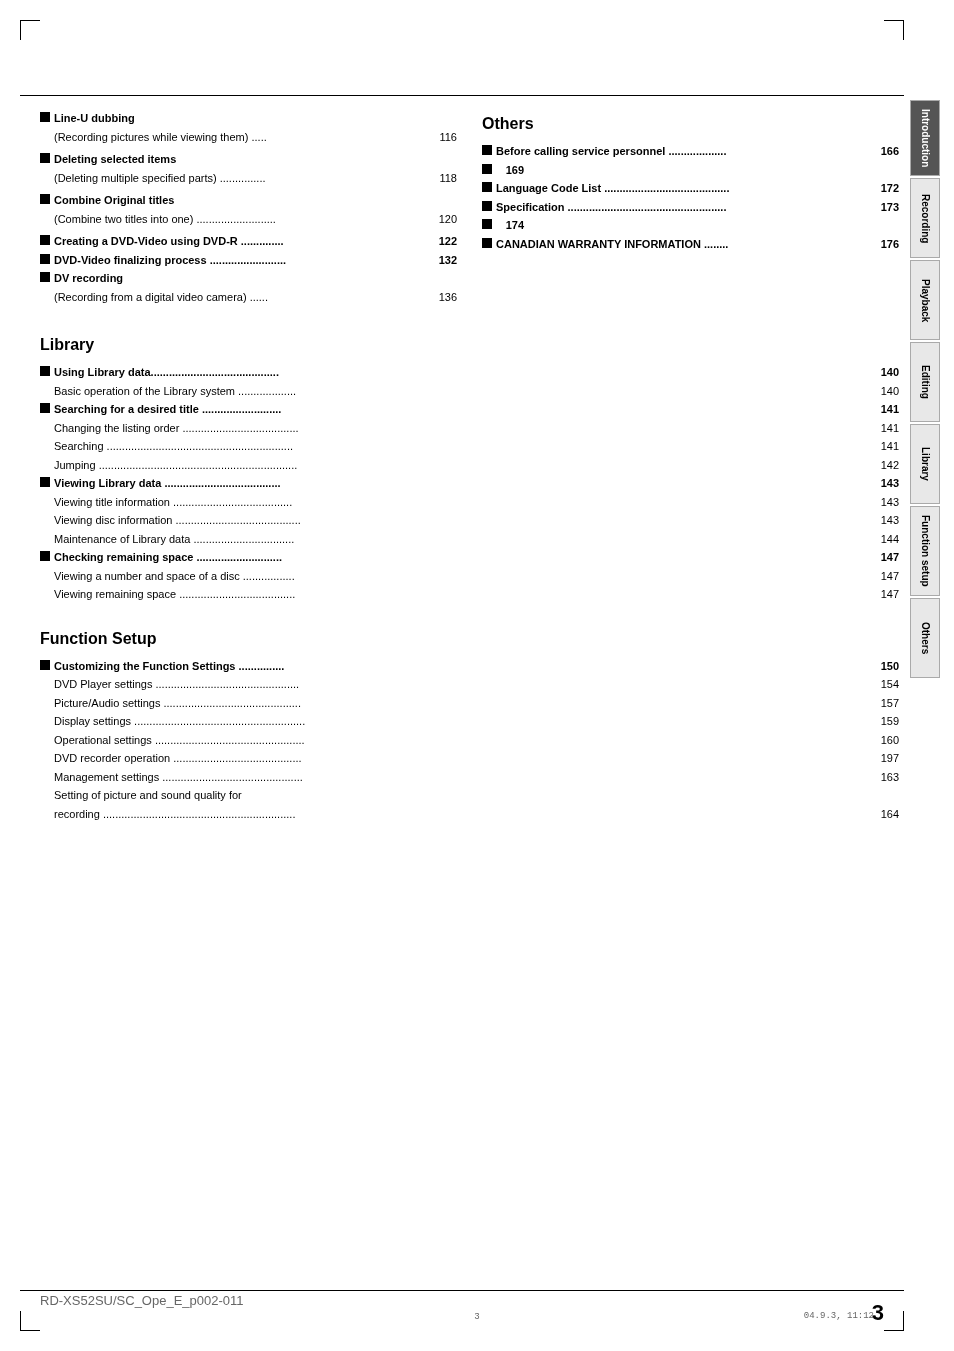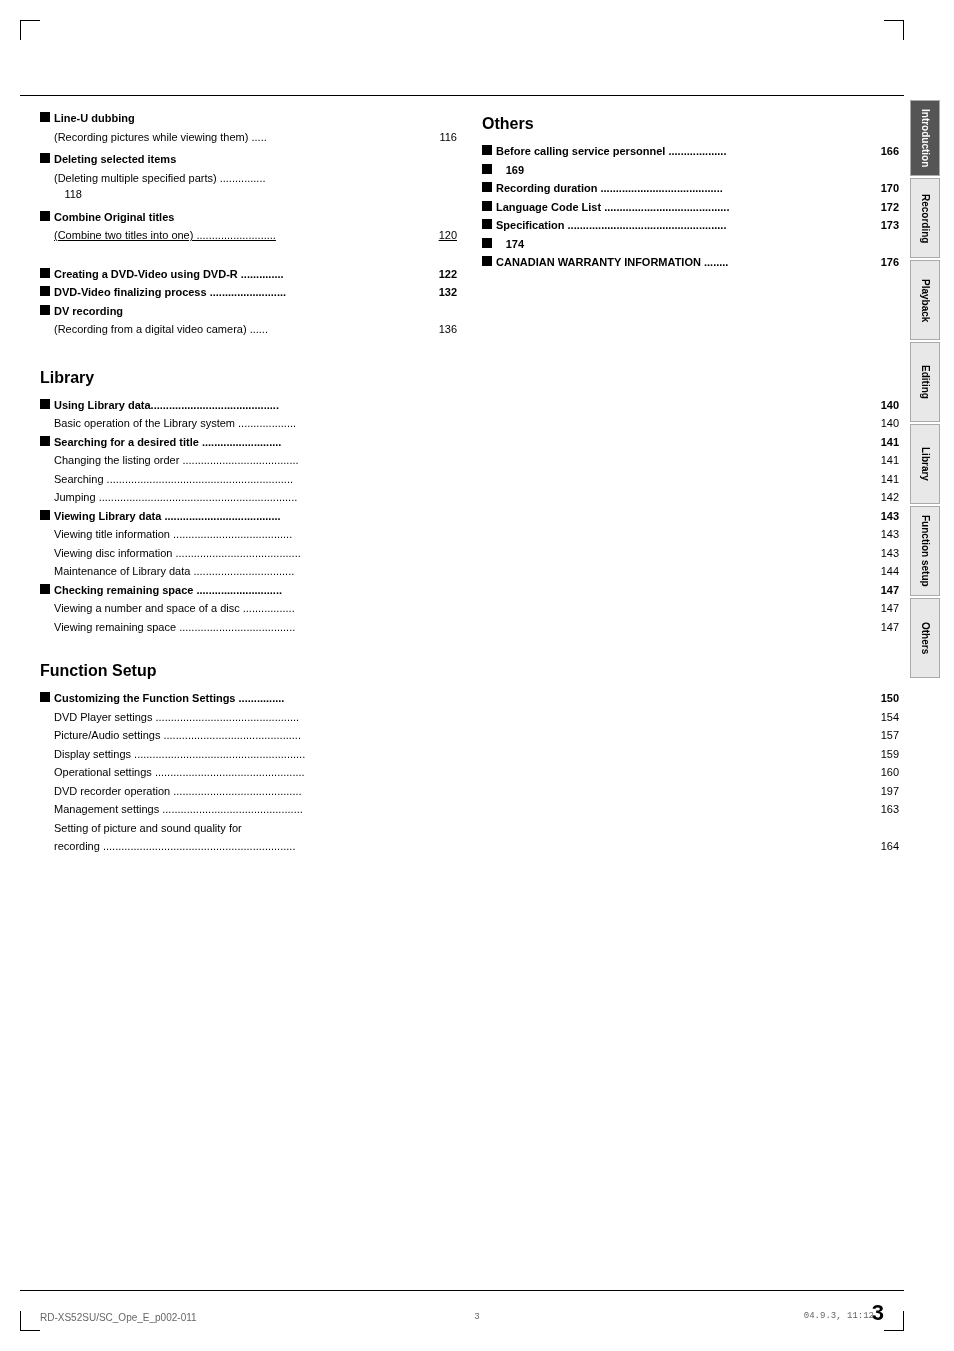--- a/index.html
+++ b/index.html
@@ -113,23 +113,23 @@
       position: absolute;
       bottom: 25px;
       right: 70px;
       font-size: 22px;
       font-weight: bold;
     }
 
     
     .footer-left {
       position: absolute;
-      bottom: 28px;
+      bottom: 43px;
       left: 40px;
-      font-size: 10px;
+      font-size: 13px;
       color: #666;
     }
 
     .footer-center {
       position: absolute;
       bottom: 30px;
       left: 50%;
       transform: translateX(-50%);
       font-size: 9px;
       color: #666;
@@ -237,30 +237,30 @@
       </div>
       <div class="sub-row" style="margin-left:14px; margin-bottom:6px;">
         <span class="entry-text">(Recording pictures while viewing them) .....</span>
         <span class="page-num-normal">116</span>
       </div>
 
       <div class="toc-row">
         <span class="bullet-sq"></span>
         <span class="entry-text-bold">Deleting selected items</span>
       </div>
-      <div class="sub-row" style="margin-left:14px; margin-bottom:6px;flex-direction:column;">
+      <div class="sub-row" style="margin-left:14px; margin-bottom:6px;">
         <span class="entry-text">(Deleting multiple specified parts) ...............</span>
         <span class="page-num-normal">118</span>
       </div>
 
       <div class="toc-row">
         <span class="bullet-sq"></span>
         <span class="entry-text-bold">Combine Original titles</span>
       </div>
-      <div class="sub-row" style="margin-left:14px; margin-bottom:22px;text-decoration:underline;">
+      <div class="sub-row" style="margin-left:14px; margin-bottom:6px;">
         <span class="entry-text">(Combine two titles into one) ..........................</span>
         <span class="page-num-normal">120</span>
       </div>
 
       <div class="toc-row">
         <span class="bullet-sq"></span>
         <span class="entry-text-bold">Creating a DVD-Video using DVD-R ..............</span>
         <span class="page-num">122</span>
       </div>
 
@@ -288,25 +288,20 @@
         <span class="bullet-sq"></span>
         <span class="entry-text-bold">Before calling service personnel ...................</span>
         <span class="page-num">166</span>
       </div>
 
       <div class="toc-row">
         <span class="bullet-sq"></span>
         <span class="page-num">169</span>
       </div>
 
-      <div class="toc-row">
-        <span class="bullet-sq"></span>
-        <span class="entry-text-bold">Recording duration ........................................</span>
-        <span class="page-num">170</span>
-      </div>
 
       <div class="toc-row">
         <span class="bullet-sq"></span>
         <span class="entry-text-bold">Language Code List .........................................</span>
         <span class="page-num">172</span>
       </div>
 
       <div class="toc-row">
         <span class="bullet-sq"></span>
         <span class="entry-text-bold">Specification ....................................................</span>

